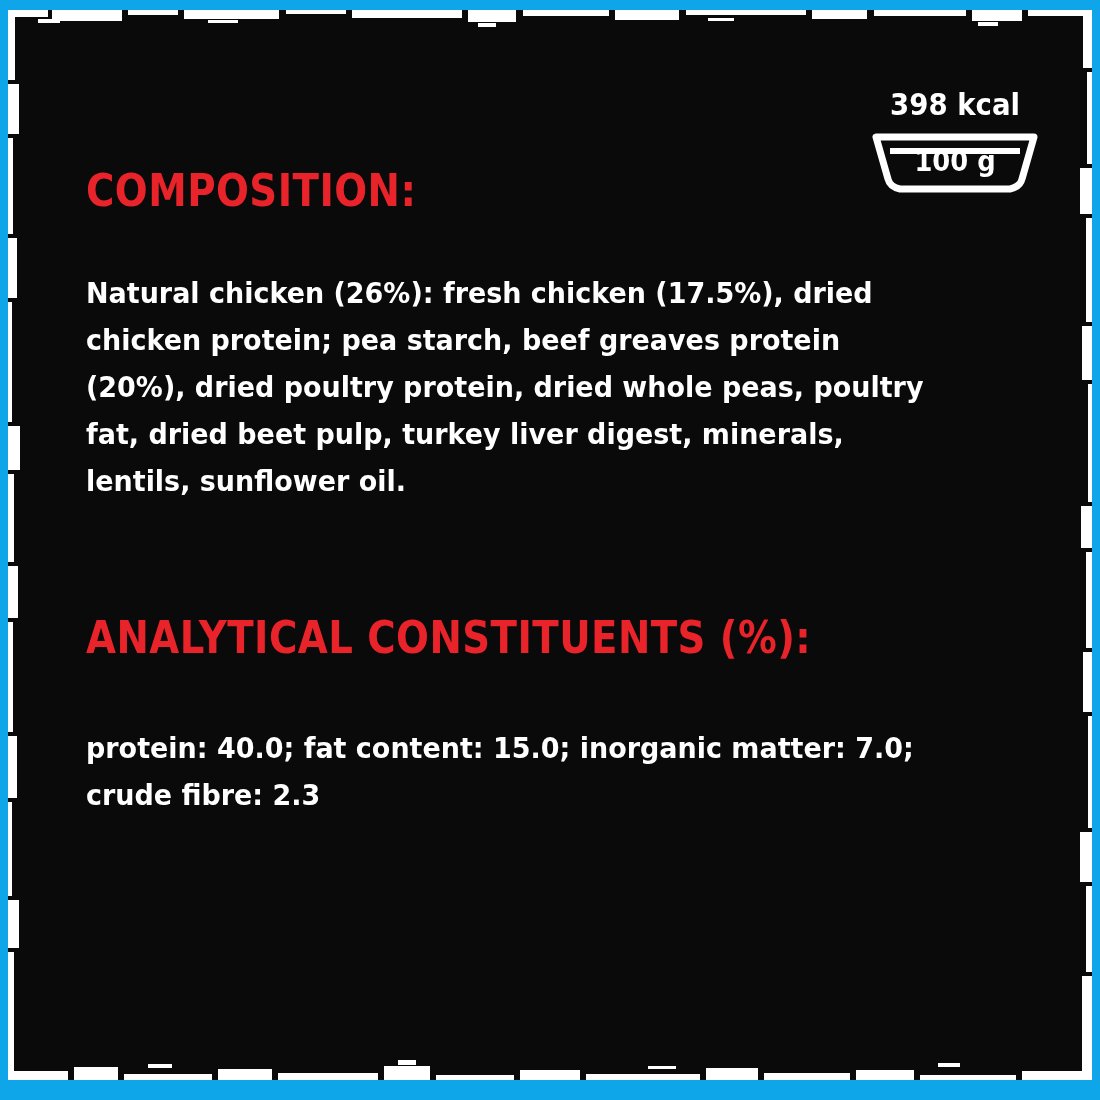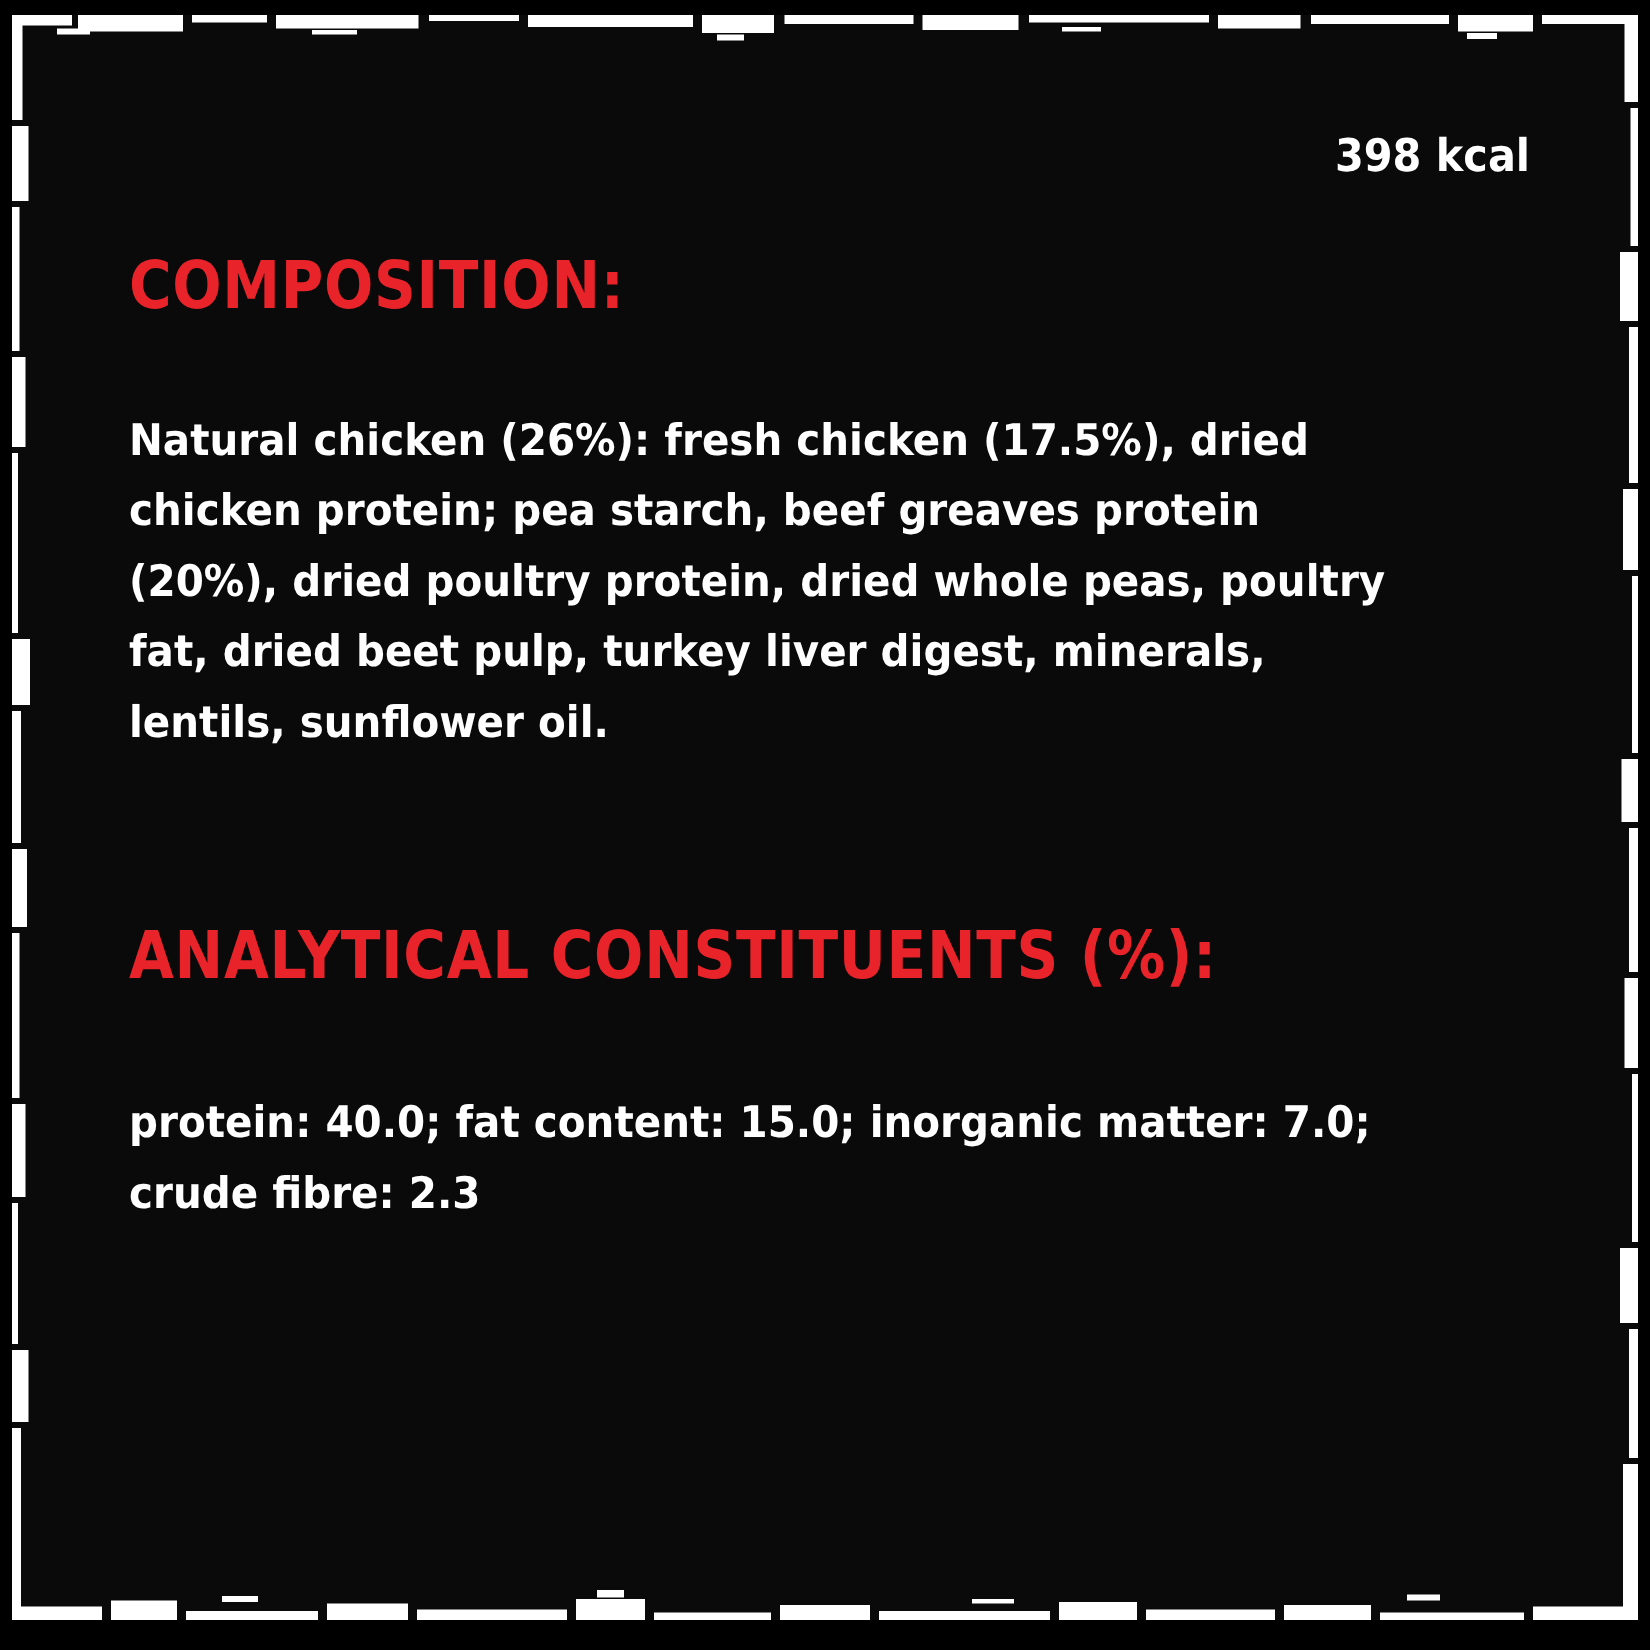--- a/index.html
+++ b/index.html
@@ -11,21 +11,21 @@
     width: 1100px;
     height: 1100px;
     font-family: "Liberation Sans", sans-serif;
     overflow: hidden;
   }
 
   .canvas {
     position: relative;
     width: 1100px;
     height: 1100px;
-    background: #000000;
+    background: #0ea5e9;
   }
 
   
   .panel {
     position: absolute;
     left: 8px;
     top: 10px;
     width: 1084px;
     height: 1070px;
     background: #0a0a0a;
@@ -215,20 +215,27 @@
       <span style="right:0; top:542px; width:6px;  height:96px;"></span>
       <span style="right:0; top:642px; width:9px;  height:60px;"></span>
       <span style="right:0; top:706px; width:4px;  height:112px;"></span>
       <span style="right:0; top:822px; width:12px; height:50px;"></span>
       <span style="right:0; top:876px; width:6px;  height:86px;"></span>
       <span style="right:0; top:966px; width:10px; height:104px;"></span>
     </div>
 
     <div class="kcal-badge">
       <div class="kcal-value">398 kcal</div>
+      <div class="bowl">
+        <svg width="170" height="64" viewBox="0 0 170 64" aria-hidden="true">
+          <path d="M6 8 H164 L152 50 Q150 58 140 60 H30 Q20 58 18 50 Z" fill="none" stroke="#ffffff" stroke-width="7" stroke-linejoin="round"></path>
+          <path d="M20 22 H150" stroke="#ffffff" stroke-width="6"></path>
+        </svg>
+        <div class="bowl-weight">100 g</div>
+      </div>
     </div>
 
     <div class="content">
 
       <h1 class="heading" id="composition-heading">COMPOSITION:</h1>
 
       <p class="body-text" id="composition-text">Natural chicken (26%): fresh chicken (17.5%), dried chicken protein; pea starch, beef greaves protein (20%), dried poultry protein, dried whole peas, poultry fat, dried beet pulp, turkey liver digest, minerals, lentils, sunflower oil.</p>
 
       <h1 class="heading" id="analytical-heading">ANALYTICAL CONSTITUENTS (%):</h1>
 

